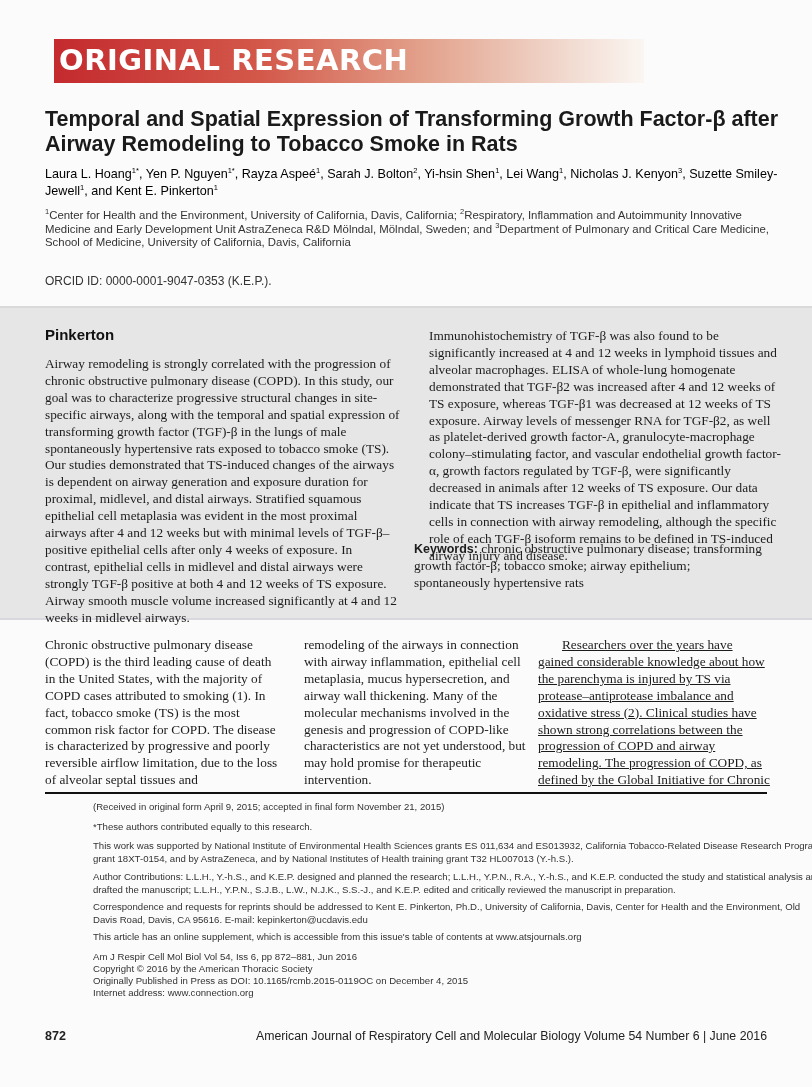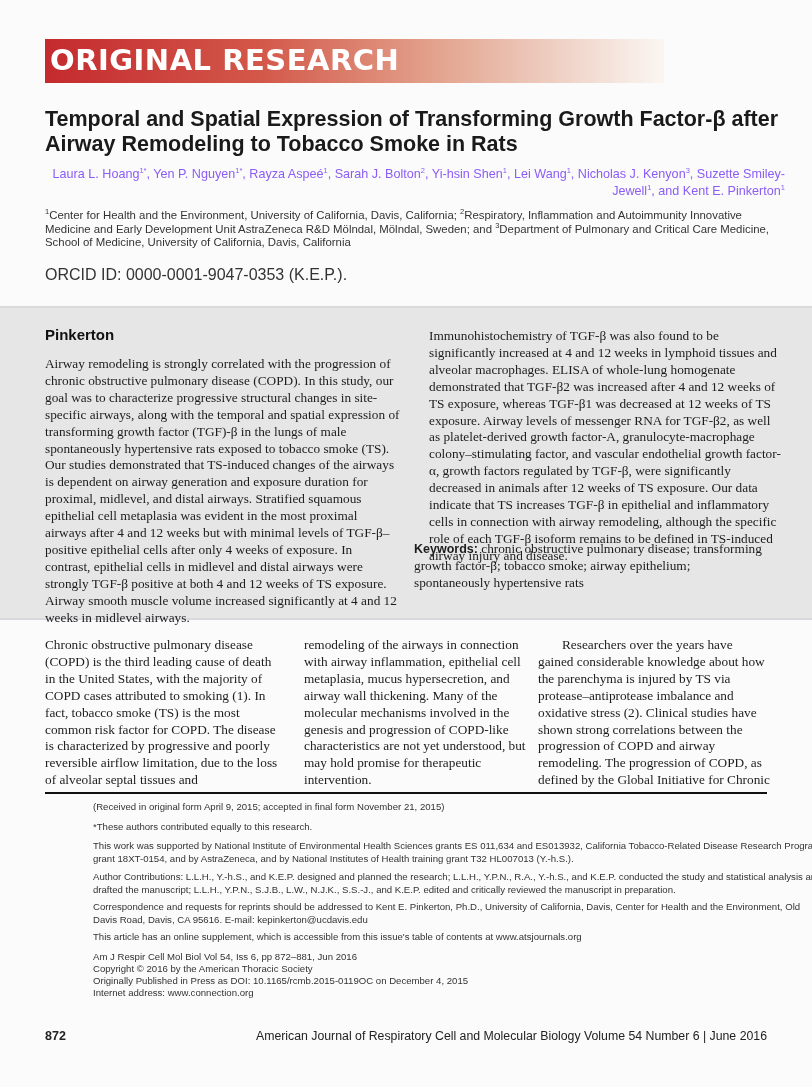--- a/index.html
+++ b/index.html
@@ -2,44 +2,43 @@
 <html><head>
 <meta charset="utf-8">
 <style>
   html, body { margin: 0; padding: 0; }
   body {
     width: 812px; height: 1087px; overflow: hidden;
     background: #fbfbfb; position: relative;
     font-family: "Liberation Sans", sans-serif; color: #222;
   }
   .banner {
-    position: absolute; left: 45px; top: 39px; width: 590px; height: 44px;
+    position: absolute; left: 54px; top: 39px; width: 590px; height: 44px;
     background: linear-gradient(90deg, #c42a2e 0%, #d3584a 35%, #e2a08a 62%, #f2dcd2 88%, #fbf6f2 100%);
-    padding-left: 29px;
   }
   .banner span {
     position: absolute; left: 5px; top: 4px;
     font-family: "DejaVu Sans", sans-serif; font-weight: bold;
     font-size: 29px; color: #fff; letter-spacing: 0.5px;
   }
   .title {
     position: absolute; left: 45px; top: 107px; width: 740px;
     font-family: "Liberation Sans", sans-serif; font-weight: bold;
     font-size: 21.5px; line-height: 25px; color: #1a1a1a; margin: 0;
   }
   .authors {
     position: absolute; left: 45px; top: 166px; width: 740px;
-    font-size: 12.6px; line-height: 17px; color: #8b5cf6; text-align: right;
+    font-size: 12.6px; line-height: 17px; color: #000000;
   }
   .affil {
     position: absolute; left: 45px; top: 209px; width: 740px;
     font-size: 11.4px; line-height: 13.5px; color: #333;
   }
   .orcid {
-    position: absolute; left: 45px; top: 266px; font-size: 16px; color: #333; text-align: right;
+    position: absolute; left: 45px; top: 274px; font-size: 12px; color: #333; text-align: right;
   }
   sup { font-size: 7.5px; line-height: 0; vertical-align: super; }
   .abstract-box {
     position: absolute; left: 0; top: 306px; width: 812px; height: 310px;
     background: #e6e6e6; border-top: 2px solid #dadada; border-bottom: 2px solid #d8d8de;
   }
   .abs-heading {
     position: absolute; left: 45px; top: 326px;
     font-weight: bold; font-size: 15px; color: #111;
   }
@@ -47,21 +46,21 @@
     font-family: "Liberation Serif", serif; font-size: 13.3px; line-height: 16.9px; color: #1c1c1c;
   }
   .abs-col1 { position: absolute; left: 45px; top: 356px; width: 355px; }
   .abs-col2 { position: absolute; left: 414px; top: 328px; width: 354px; margin-left: 15px; }
   .keywords { position: absolute; left: 414px; top: 541px; width: 354px; }
   .keywords b { font-family: "Liberation Sans", sans-serif; font-size: 12.5px; }
   .body-col { position: absolute; top: 637px; width: 236px; }
   .c1 { left: 45px; }
   .c2 { left: 304px; }
   .c3 { left: 538px; width: 232px; }
-  .indent { text-indent: 24px; }
+  .indent { text-indent: 24px; text-decoration: underline; }
   .rule {
     position: absolute; left: 45px; top: 792px; width: 722px; height: 1.5px; background: #111;
   }
   .foot {
     position: absolute; left: 45px; width: 730px;
     font-size: 9.6px; line-height: 12.5px; color: #333; margin-left: 48px;
   }
   .pageno { position: absolute; left: 45px; top: 1029px; font-weight: bold; font-size: 12.5px; color: #222; }
   .journal { position: absolute; right: 45px; top: 1029px; font-size: 12.3px; color: #222; }
   p { margin: 0; }

